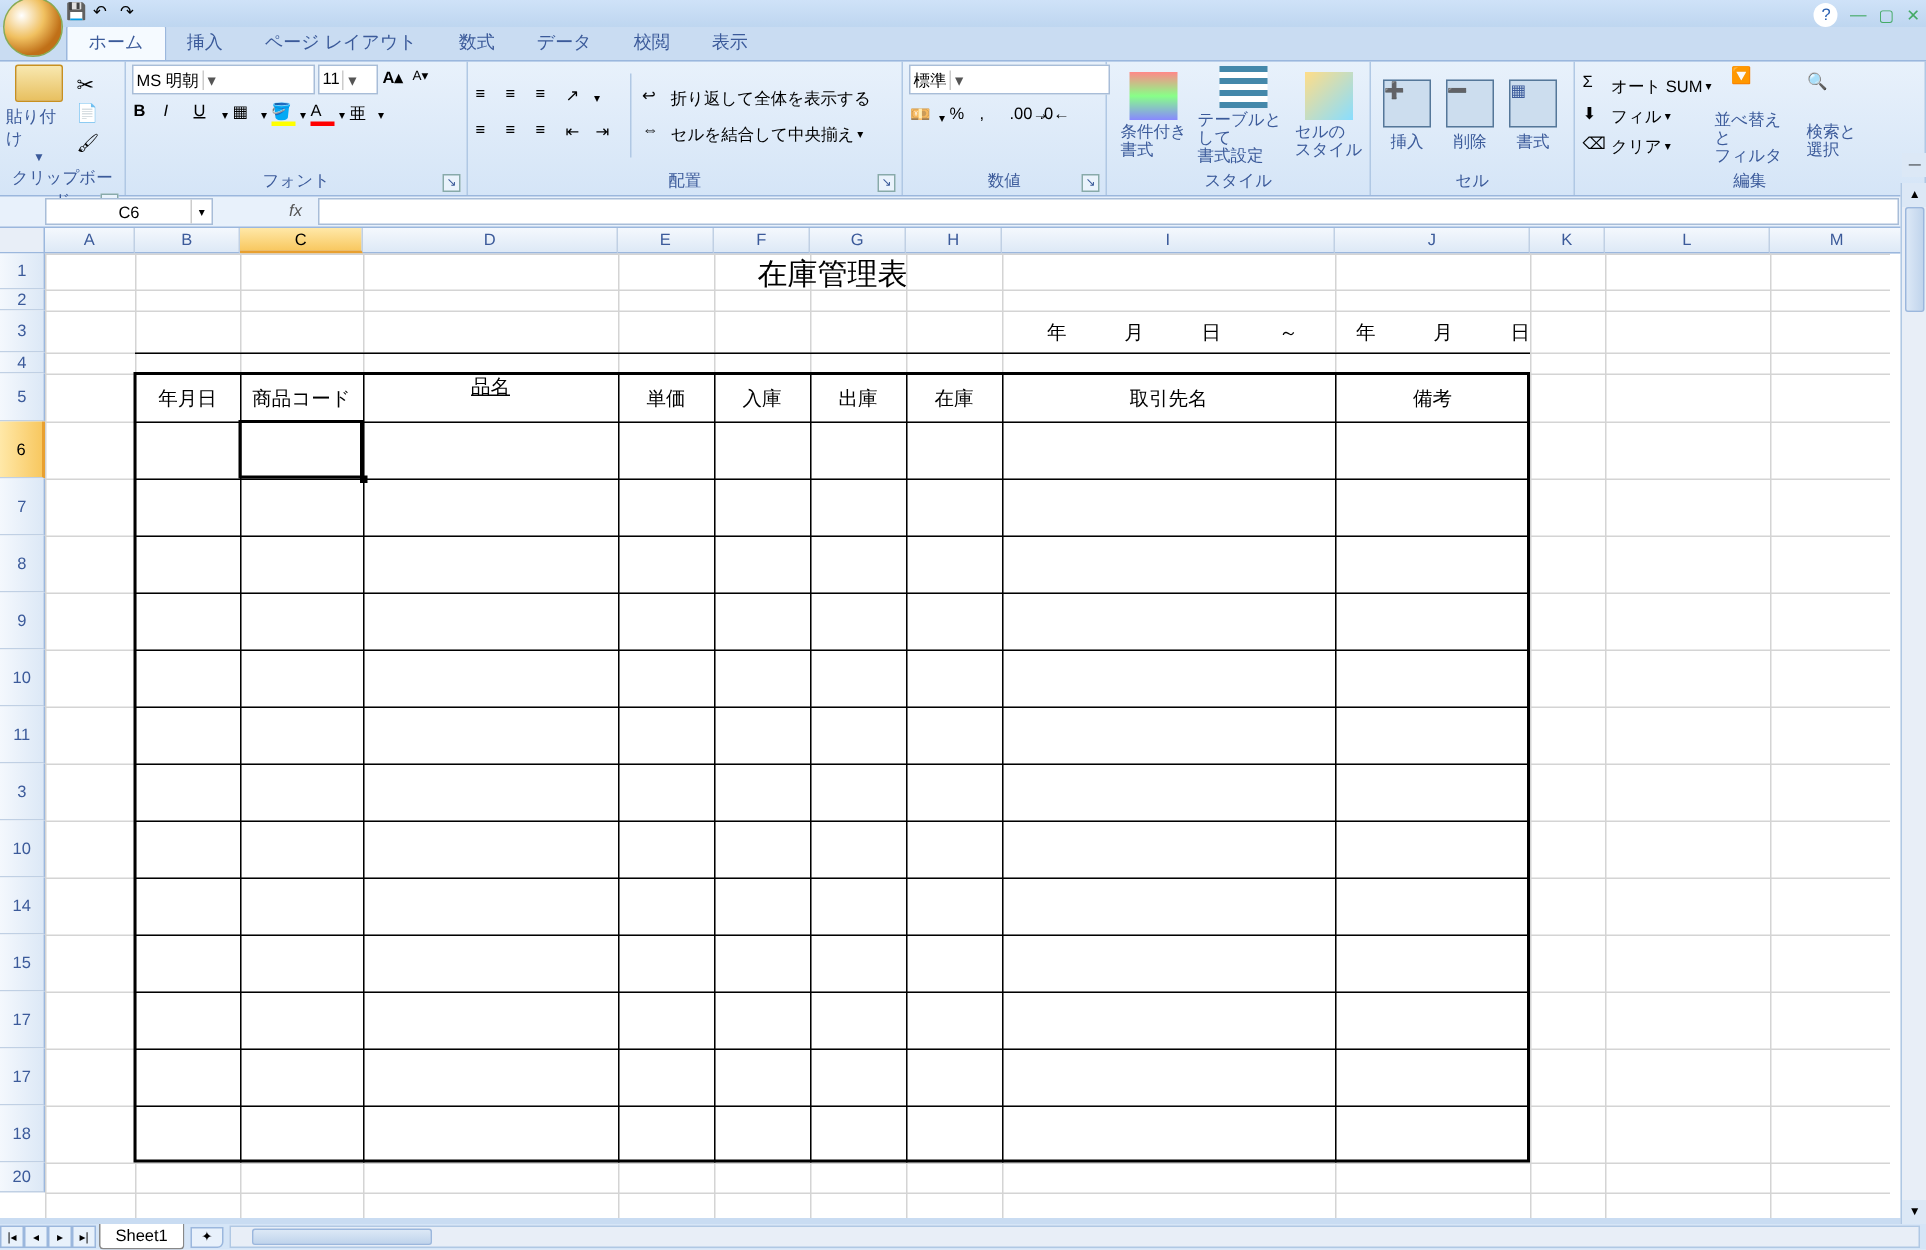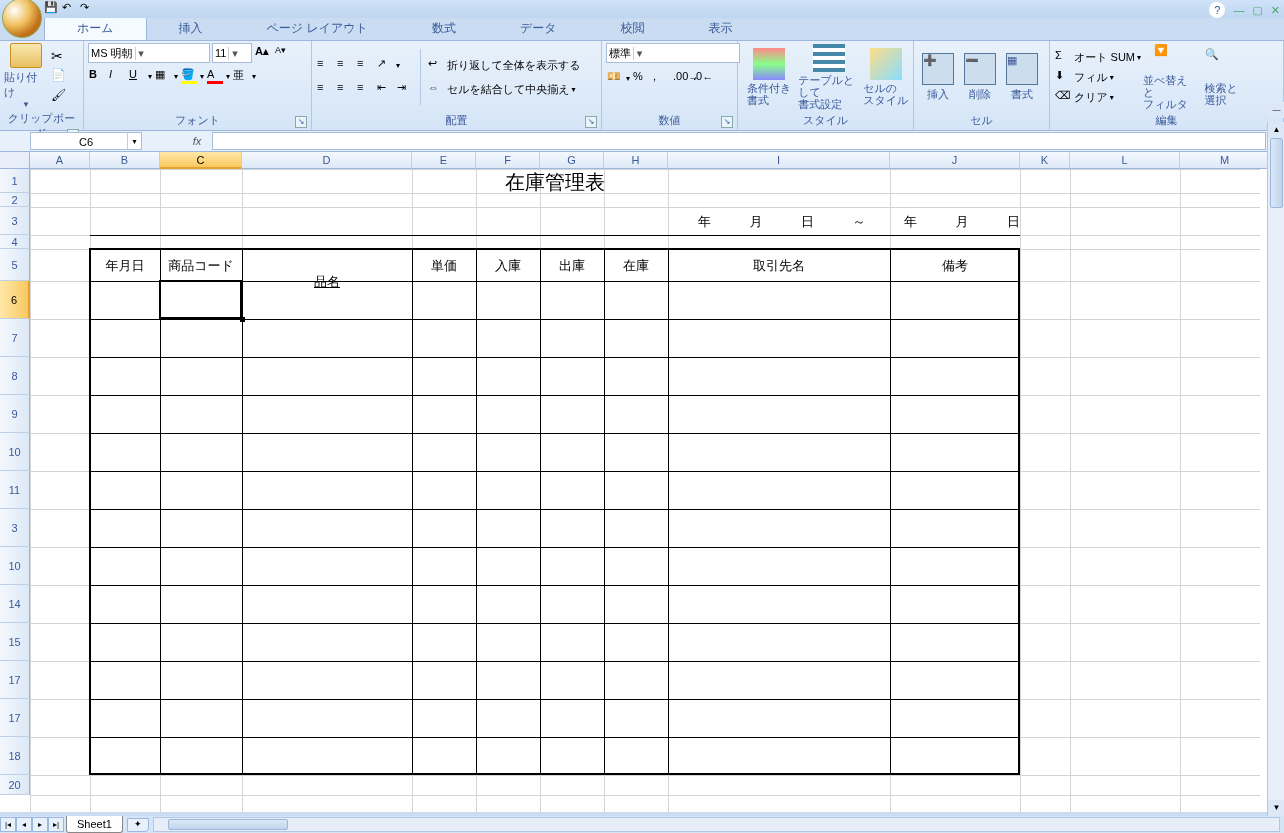--- a/index.html
+++ b/index.html
@@ -7,21 +7,21 @@
 
 
 .titlebar { height: 18px; background: linear-gradient(#cfe2f8,#bed6f0); position: relative; }
 .office-btn { position: absolute; left: 2px; top: -2px; width: 40px; height: 40px; border-radius: 50%; background: radial-gradient(circle at 30% 30%, #fff, #f0c060 40%, #c07018 70%); border: 1px solid #8a5; z-index: 10; }
 .qat { position: absolute; left: 44px; top: 1px; display: flex; gap: 2px; align-items: center; }
 .qat span { width: 16px; height: 16px; display: inline-block; }
 .win-ctrls { position: absolute; right: 4px; top: 2px; display: flex; gap: 8px; align-items: center; color: #4a6; }
 
 
 .tabs { height: 22px; display: flex; padding-left: 44px; align-items: end; gap: 0; }
-.tab { padding: 3px 32px; font-size: 12px; color: #3b5a9a; cursor: pointer; margin-top: 16px; }
+.tab { padding: 3px 14px; font-size: 12px; color: #3b5a9a; cursor: pointer; margin-top: 16px; }
 .tab.active { background: #f5faff; border: 1px solid #9bb7dd; border-bottom: none; border-radius: 3px 3px 0 0; color: #3b5a9a; }
 
 
 .ribbon { height: 90px; background: linear-gradient(#e8f1fb,#d5e5f7); border-top: 1px solid #9bb7dd; display: flex; }
 .group { border-right: 1px solid #b0c8e4; display: flex; flex-direction: column; padding: 2px 4px 0 4px; }
 .group-body { flex: 1; display: flex; align-items: center; gap: 2px; }
 .group-label { text-align: center; font-size: 11px; color: #3b5a9a; padding: 2px 0; position: relative; }
 .group-label .dlg { position: absolute; right: 0; bottom: 2px; width: 12px; height: 12px; border: 1px solid #8aa; background: #eaf3fc; font-size: 8px; line-height: 10px; }
 
 .big-btn { display: flex; flex-direction: column; align-items: center; justify-content: center; width: 44px; height: 66px; font-size: 11px; color: #3b5a9a; cursor: pointer; }
@@ -401,21 +401,21 @@
       <div class="i-h" style="left: 60px; top: 302px; width: 930px;"></div>
       <div class="i-h" style="left: 60px; top: 340px; width: 930px;"></div>
       <div class="i-h" style="left: 60px; top: 378px; width: 930px;"></div>
       <div class="i-h" style="left: 60px; top: 416px; width: 930px;"></div>
       <div class="i-h" style="left: 60px; top: 454px; width: 930px;"></div>
       <div class="i-h" style="left: 60px; top: 492px; width: 930px;"></div>
       <div class="i-h" style="left: 60px; top: 530px; width: 930px;"></div>
       <div class="i-h" style="left: 60px; top: 568px; width: 930px;"></div>
       <div class="hdr-cell" style="left: 60px; top: 88px; width: 70px;">年月日</div>
       <div class="hdr-cell" style="left: 130px; top: 88px; width: 82px;">商品コード</div>
-      <div class="hdr-cell" style="left: 212px; top: 104px; width: 170px; text-decoration: underline;">品名</div>
+      <div class="hdr-cell" style="left: 212px; top: 80px; width: 170px; text-decoration: underline;">品名</div>
       <div class="hdr-cell" style="left: 382px; top: 88px; width: 64px;">単価</div>
       <div class="hdr-cell" style="left: 446px; top: 88px; width: 64px;">入庫</div>
       <div class="hdr-cell" style="left: 510px; top: 88px; width: 64px;">出庫</div>
       <div class="hdr-cell" style="left: 574px; top: 88px; width: 64px;">在庫</div>
       <div class="hdr-cell" style="left: 638px; top: 88px; width: 222px;">取引先名</div>
       <div class="hdr-cell" style="left: 860px; top: 88px; width: 130px;">備考</div>
       <div class="sel-cell" style="left: 129px; top: 111px; width: 83px; height: 39px;"></div>
       <div class="sel-handle" style="left: 210px; top: 148px;"></div>
     </div>
 </div>

